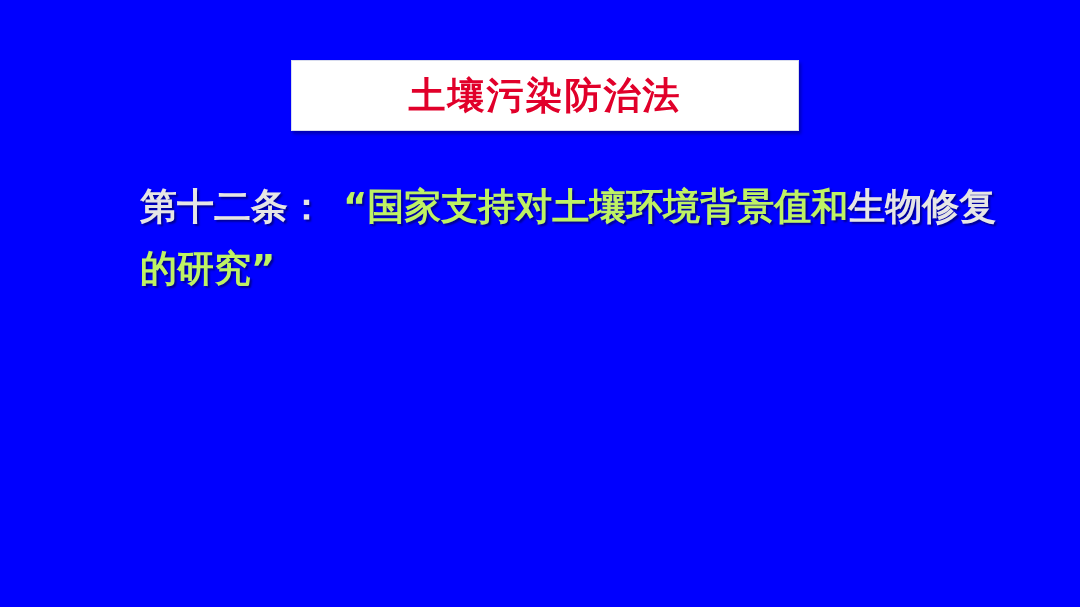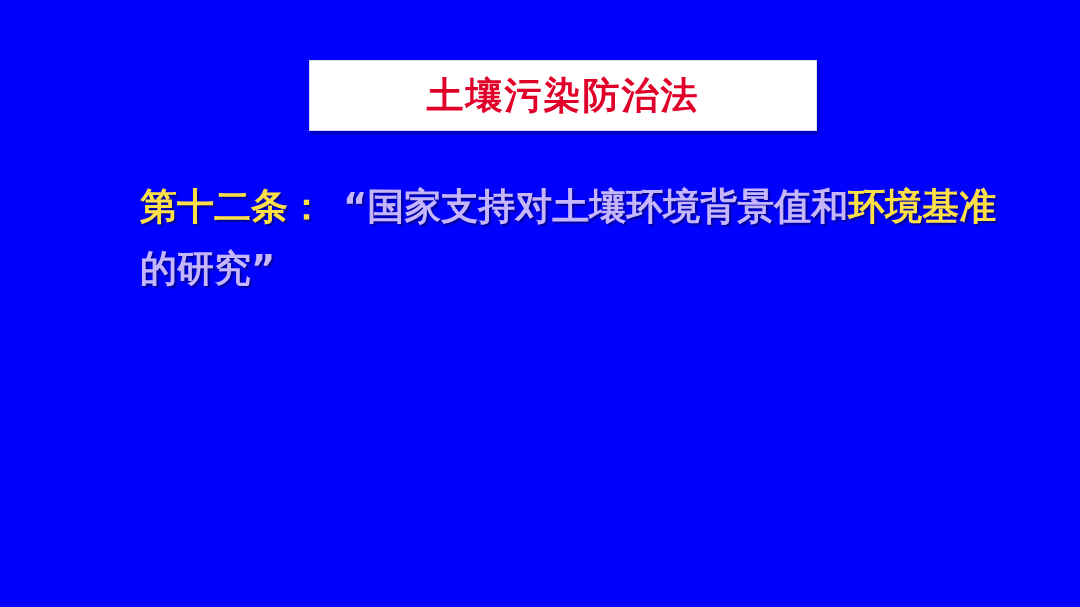--- a/index.html
+++ b/index.html
@@ -29,21 +29,20 @@
     top: 60px;
     width: 508px;
     height: 71px;
     background: #FFFFFF;
     border: 1px solid #D8DCEE;
     box-sizing: border-box;
     display: flex;
     align-items: center;
     justify-content: center;
     box-shadow: 2px 3px 3px rgba(0, 0, 40, 0.35);
-    margin-left: 18px;
   }
 
   .title-text {
     color: #E1002A;
     font-size: 37px;
     font-weight: bold;
     letter-spacing: 2px;
     line-height: 1;
     white-space: nowrap;
     font-family: "DejaVu Sans", "Liberation Sans", sans-serif;
@@ -65,42 +64,42 @@
     letter-spacing: 0px;
     text-shadow: 2px 2px 2px rgba(0, 0, 60, 0.55);
     margin: 0;
   }
 
   .para + .para {
     margin-top: 52px;
   }
 
   .hl-yellow {
-    color: #fde047;
+    color: #e5e5e5;
   }
 
   .hl-white {
-    color: #c4b5fd;
+    color: #bef264;
   }
 
   .gap {
     display: inline-block;
     width: 18px;
   }
 </style>
 </head>
 <body>
 
 <div class="slide">
 
   <div class="title-plate">
     <span class="title-text">土壤污染防治法</span>
   </div>
 
   <div class="body-area">
 
     <p class="para">
-      <span class="hl-yellow">第十二条：</span><span class="gap"></span><span class="hl-white">“国家支持对土壤环境背景值和</span><span class="hl-yellow">环境基准</span><span class="hl-white">的研究”</span>
+      <span class="hl-yellow">第十二条：</span><span class="gap"></span><span class="hl-white">“国家支持对土壤环境背景值和</span><span class="hl-yellow">生物修复</span><span class="hl-white">的研究”</span>
     </p>
 
 
   </div>
 </div>
 
 </body></html>

